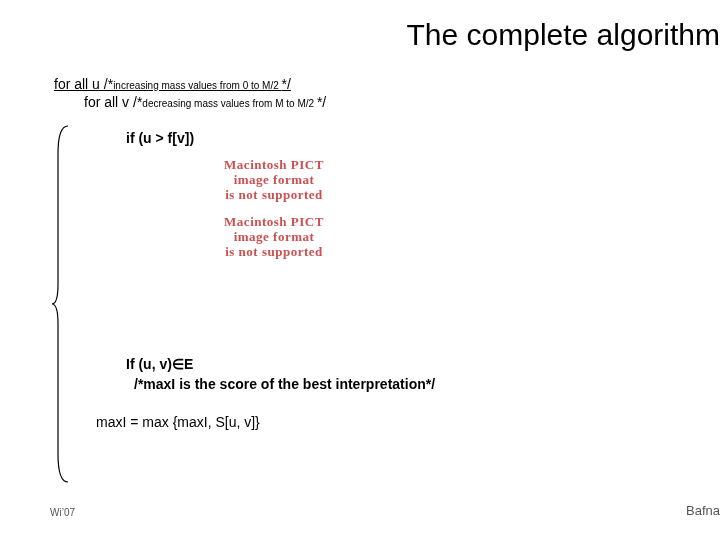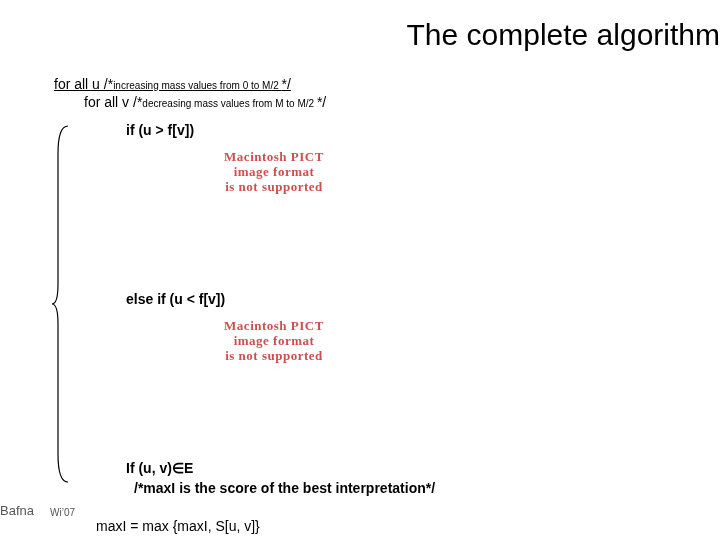--- a/index.html
+++ b/index.html
@@ -24,21 +24,21 @@
       margin-left: 54px;
     }
     .line1, .line2, .line3, .line4, .line5, .line6, .line7 {
       color: #000;
       font-size: 14px;
       white-space: nowrap;
     }
     .line1 { margin-left: 0; text-decoration: underline; }
     .comment-small { font-size: 10px; vertical-align: middle; }
     .line2 { margin-left: 30px; margin-top: 2px; }
-    .line3 { margin-left: 72px; margin-top: 12px; font-weight: bold; }
+    .line3 { margin-left: 72px; margin-top: 20px; font-weight: bold; }
     .line4 { margin-left: 72px; margin-top: 96px; font-weight: bold; }
     .line5 { margin-left: 72px; margin-top: 96px; font-weight: bold; }
     .line5b { margin-left: 80px; margin-top: 4px; font-weight: bold; font-size: 14px; }
     .line6 { margin-left: 42px; margin-top: 22px; }
     .bracket {
       position: absolute;
       left: 50px;
       top: 124px;
       width: 22px;
       height: 360px;
@@ -60,21 +60,21 @@
       left: 50px;
       bottom: 22px;
       font-size: 10px;
       color: #555;
     }
     .footer-center {
       position: absolute;
       left: 0;
       right: 0;
       bottom: 22px;
-      text-align: left;
+      text-align: right;
       font-size: 13px;
       color: #555;
     }
   </style>
 </head>
 <body>
 
 <div class="title">The complete algorithm</div>
 
 <svg class="bracket" viewBox="0 0 22 360" preserveAspectRatio="none">
@@ -89,21 +89,20 @@
     <span>for all v /*</span><span class="comment-small">decreasing mass values from M to M/2 </span><span>*/</span>
   </div>
   <div class="line3">if  (u &gt; f[v])</div>
 
   <div class="pict">
     <div>Macintosh PICT</div>
     <div>image format</div>
     <div>is not supported</div>
   </div>
 
-  <div class="line4">else if (u &lt; f[v])</div>
 
   <div class="pict">
     <div>Macintosh PICT</div>
     <div>image format</div>
     <div>is not supported</div>
   </div>
 
   <div class="line5">If (u, v)∈E</div>
   <div class="line5b">/*maxI is the score of the best interpretation*/</div>
 

